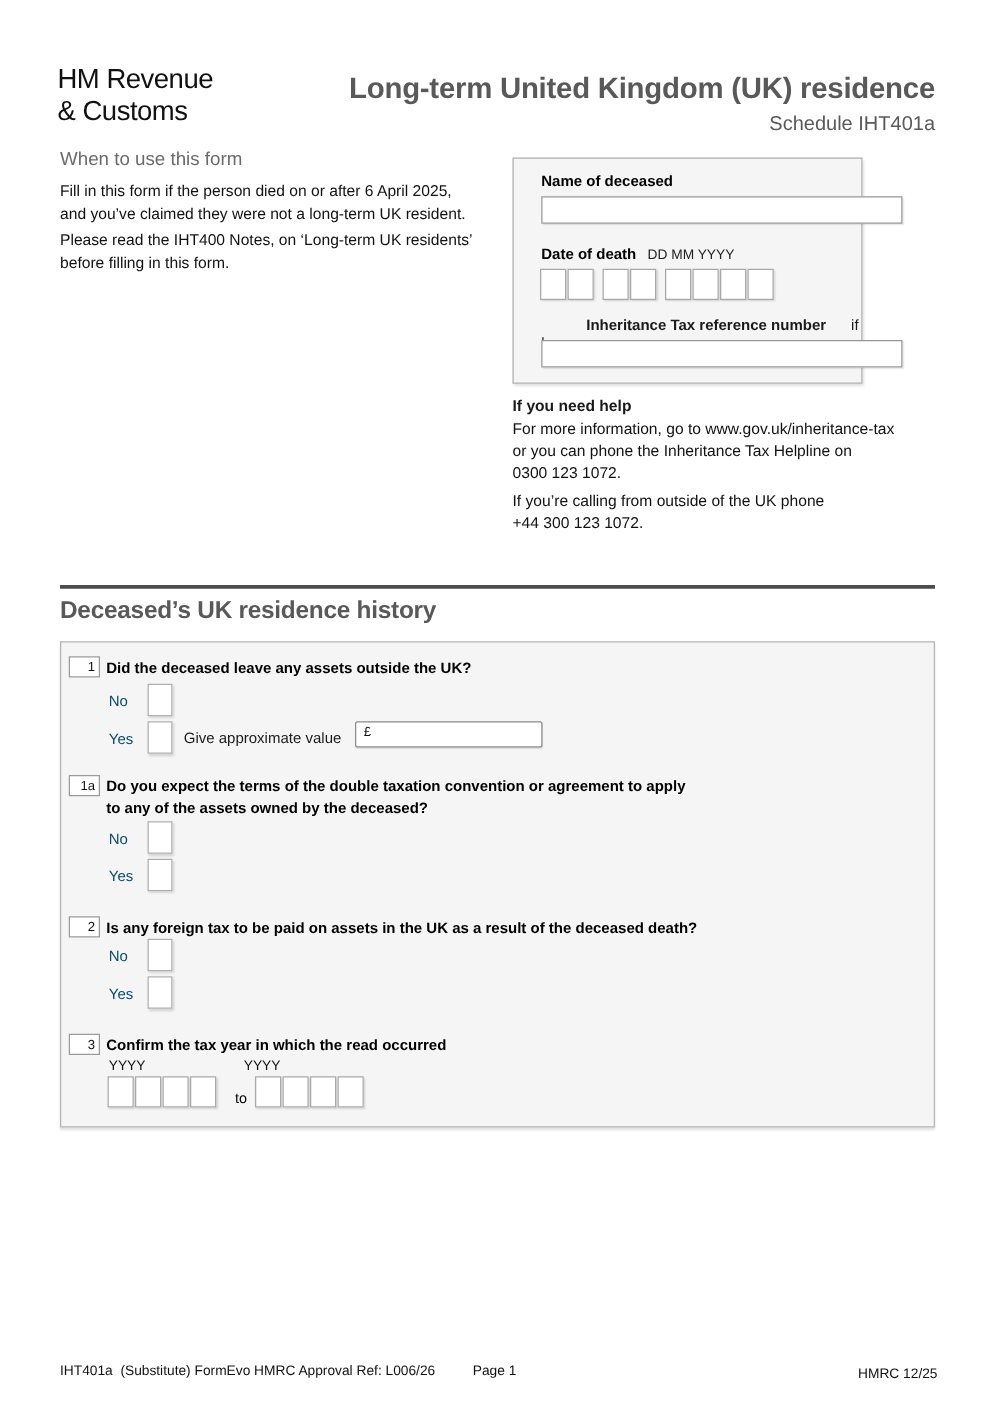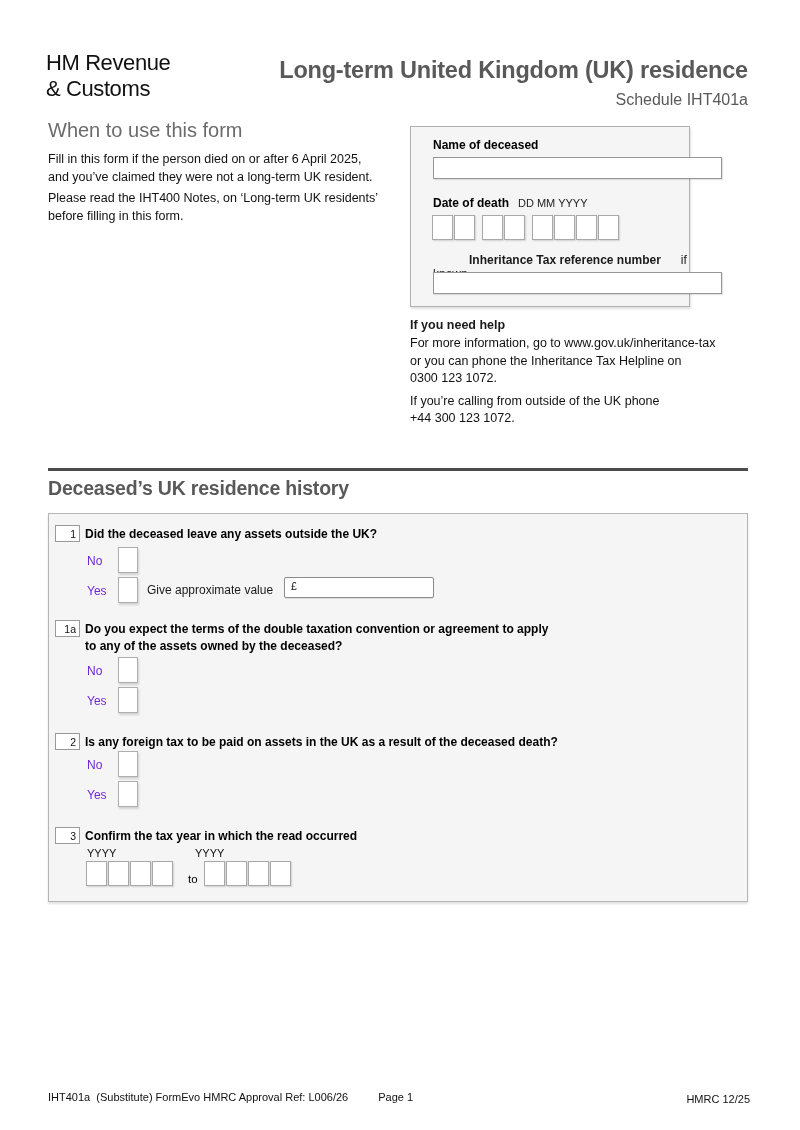--- a/index.html
+++ b/index.html
@@ -10,21 +10,21 @@
 
   
   .logo { position: absolute; left: 46px; top: 50px; font-size: 22px; line-height: 26px;
           letter-spacing: -0.4px; color: #111; }
   .title-block { position: absolute; right: 52px; top: 57px; text-align: right; }
   .form-title { font-size: 23.5px; font-weight: bold; color: #595959; letter-spacing: -0.2px; }
   .form-schedule { font-size: 16px; color: #595959; margin-top: 7px; }
 
   
   .when { position: absolute; left: 48px; top: 119px; width: 345px; }
-  .when-heading { font-size: 20px; font-weight: normal; color: #6b6b6b; margin-bottom: 9px; }
+  .when-heading { font-size: 15px; font-weight: normal; color: #6b6b6b; margin-bottom: 9px; }
   .when p, .help p { font-size: 12.5px; line-height: 17.5px; color: #111; margin-bottom: 4px; }
 
   
   .deceased-panel { position: absolute; left: 410px; top: 126px; width: 280px; height: 181px;
                     background: #f5f5f5; border: 1px solid #b0b0b0;
                     box-shadow: 1px 2px 2px rgba(0,0,0,0.12); }
   .dp-label { position: absolute; left: 22px; font-size: 12px; font-weight: bold; color: #000; }
   .dp-name-label { top: 11px; }
   .text-input { position: absolute; left: 22px; width: 289px; height: 22px; background: #fff;
                 border: 1px solid #979797; box-shadow: 1px 1px 1px rgba(0,0,0,0.10);
@@ -61,21 +61,21 @@
   .q1  { top: 11px; }
   .q1a { top: 106px; }
   .q2  { top: 219px; }
   .q3  { top: 313px; }
   .q-num { position: absolute; left: 6px; top: 0; width: 25px; height: 17px; background: #fff;
            border: 1px solid #9a9a9a; font-size: 10.5px; text-align: right;
            padding: 2px 3px 0 0; color: #111; }
   .q-text { position: absolute; left: 36px; top: 1px; font-size: 12px; font-weight: bold;
             line-height: 17px; color: #000; width: 600px; }
   .choice-row { position: absolute; left: 38px; display: flex; align-items: flex-end; height: 26px; }
-  .choice-label { width: 31px; font-size: 12px; padding-bottom: 5px; color: #6d28d9; }
+  .choice-label { width: 31px; font-size: 12px; padding-bottom: 5px; color: #0c4a6e; }
   .checkbox { width: 20px; height: 26px; background: #fff; border: 1px solid #aeaeae;
               box-shadow: 1px 1.5px 2px rgba(0,0,0,0.15); }
   .q1 .row-no  { top: 22px; }  .q1 .row-yes { top: 52px; }
   .q1a .row-no { top: 37px; }  .q1a .row-yes { top: 67px; }
   .q2 .row-no  { top: 18px; }  .q2 .row-yes { top: 48px; }
   .value-prompt { margin-left: 9px; padding-bottom: 6px; font-size: 12px; }
   .currency-box { margin-left: 11px; width: 150px; height: 21px; background: #fff;
                   border: 1px solid #8c8c8c; border-radius: 2px; align-self: flex-start;
                   box-shadow: 0 1px 1px rgba(0,0,0,0.10); }
   .currency-symbol { display: block; font-size: 10.5px; padding: 2px 0 0 6px; color: #111; }

